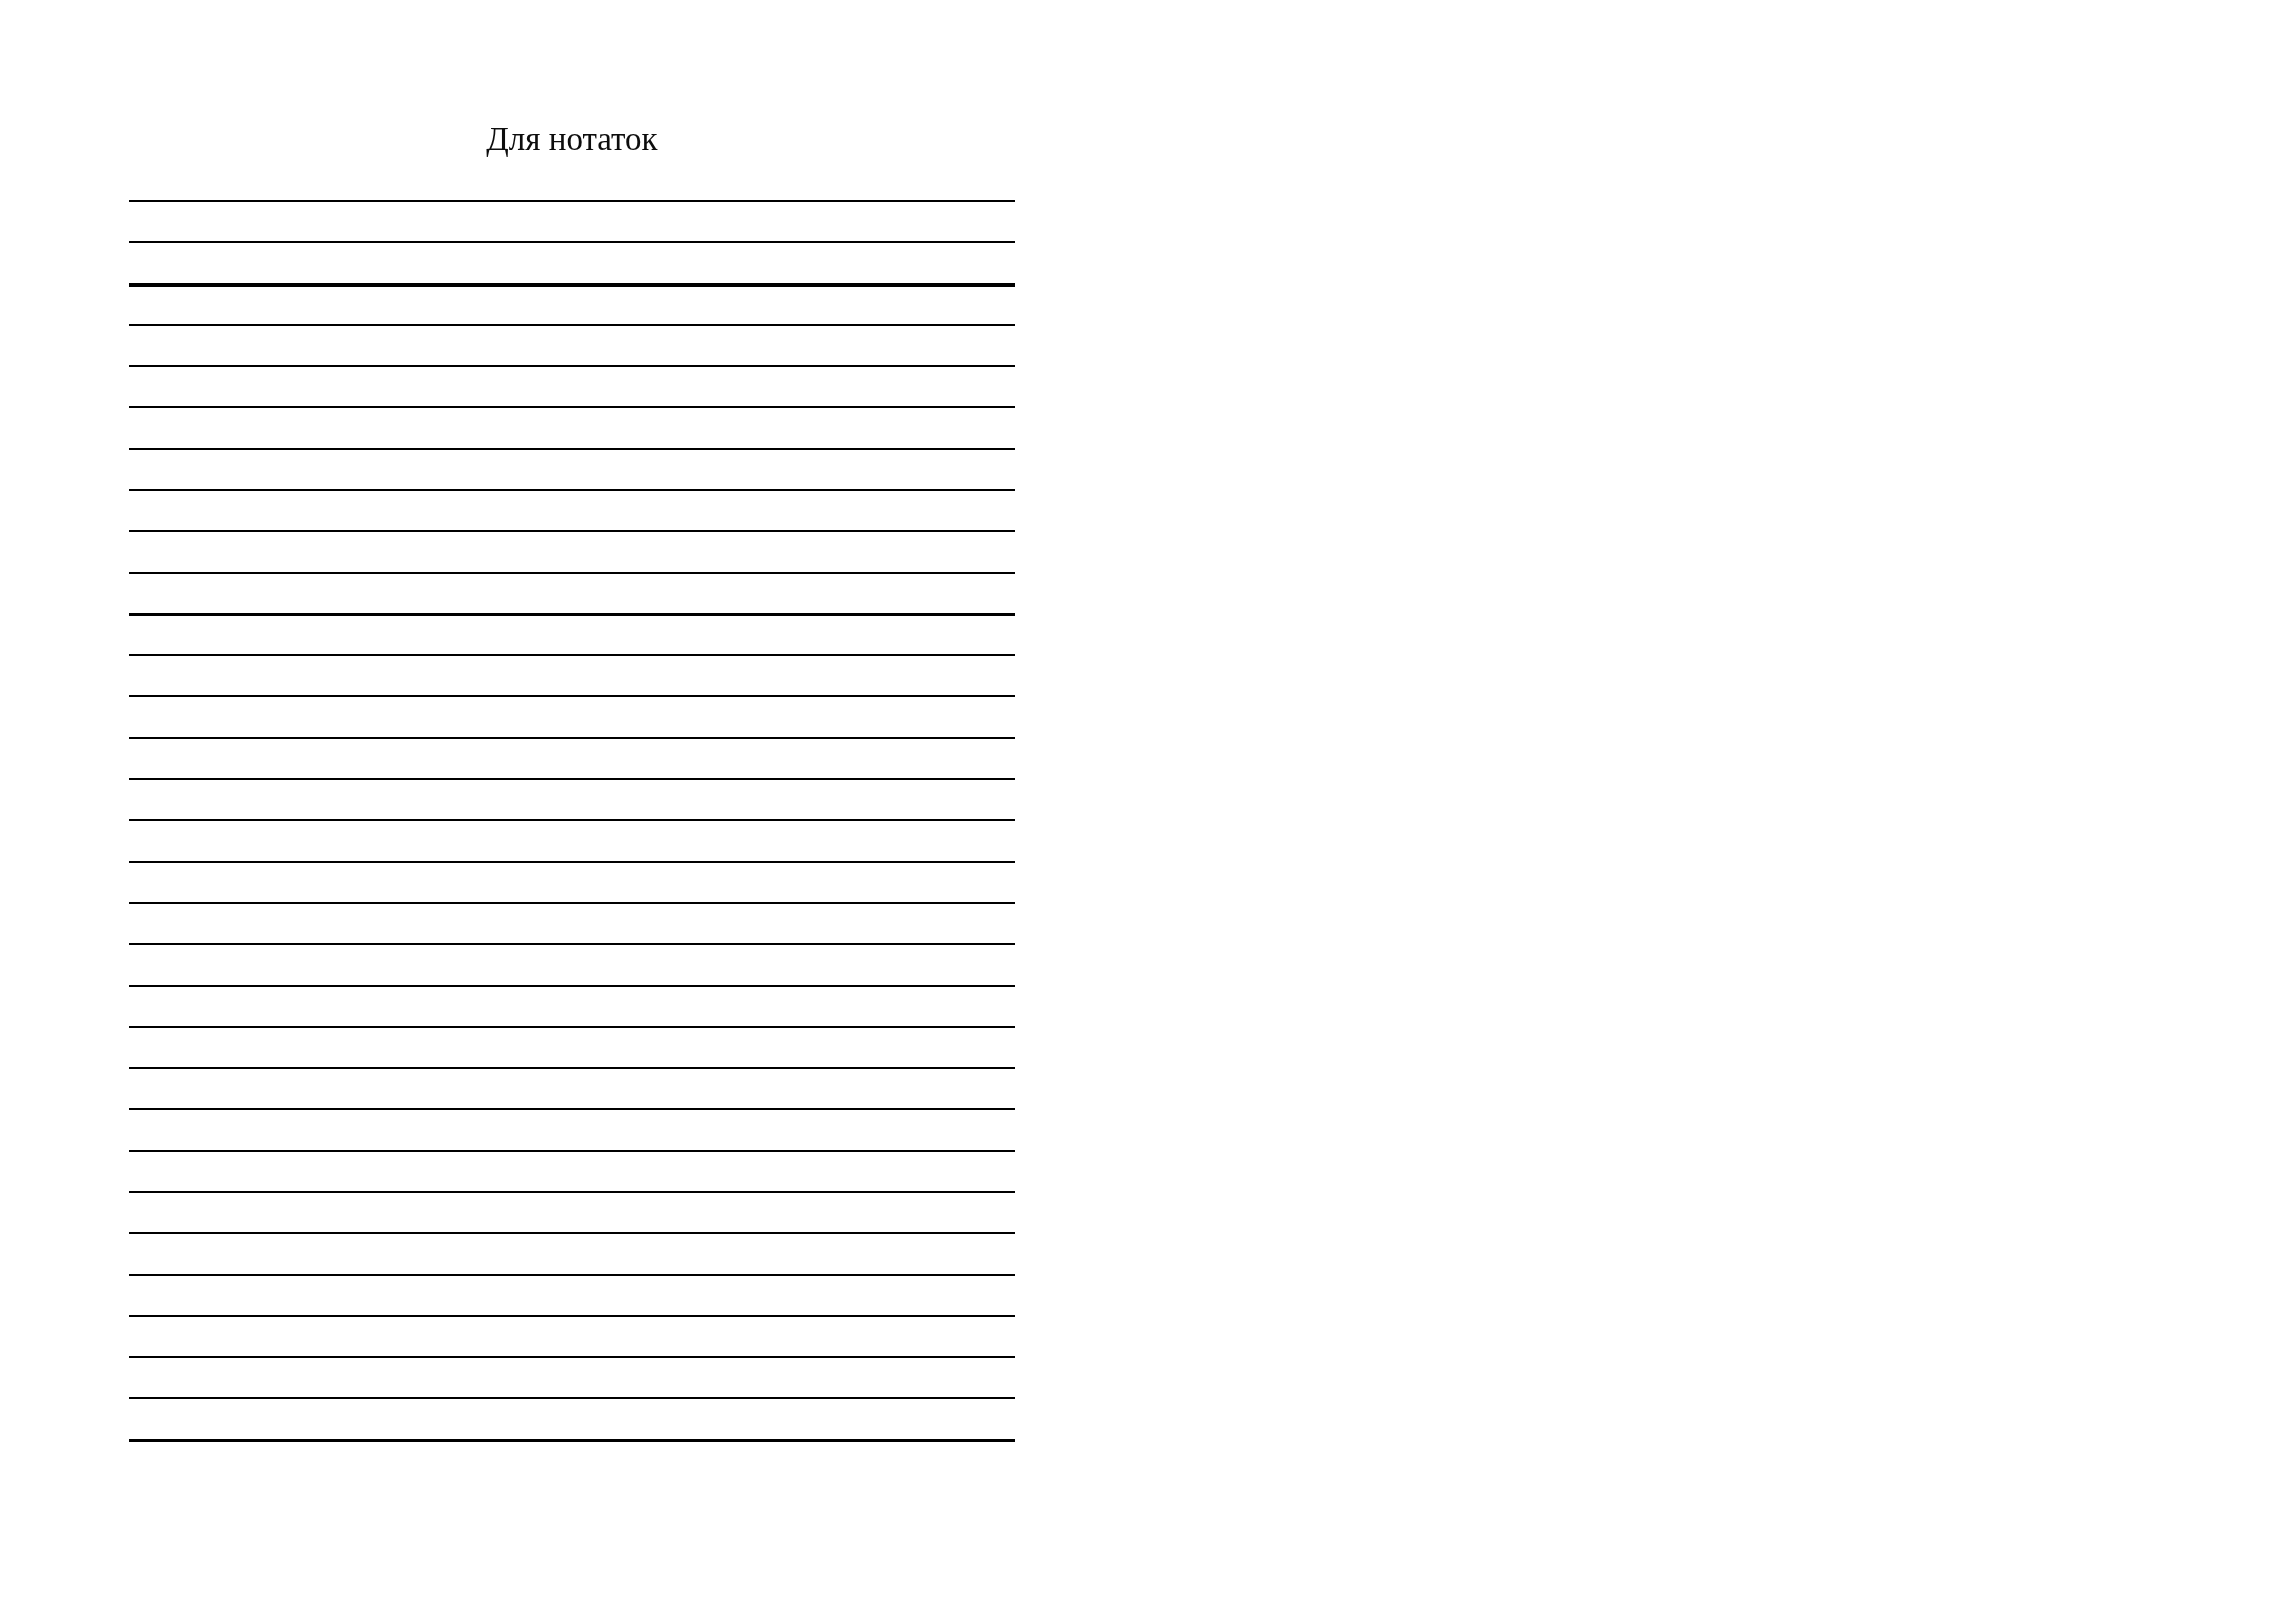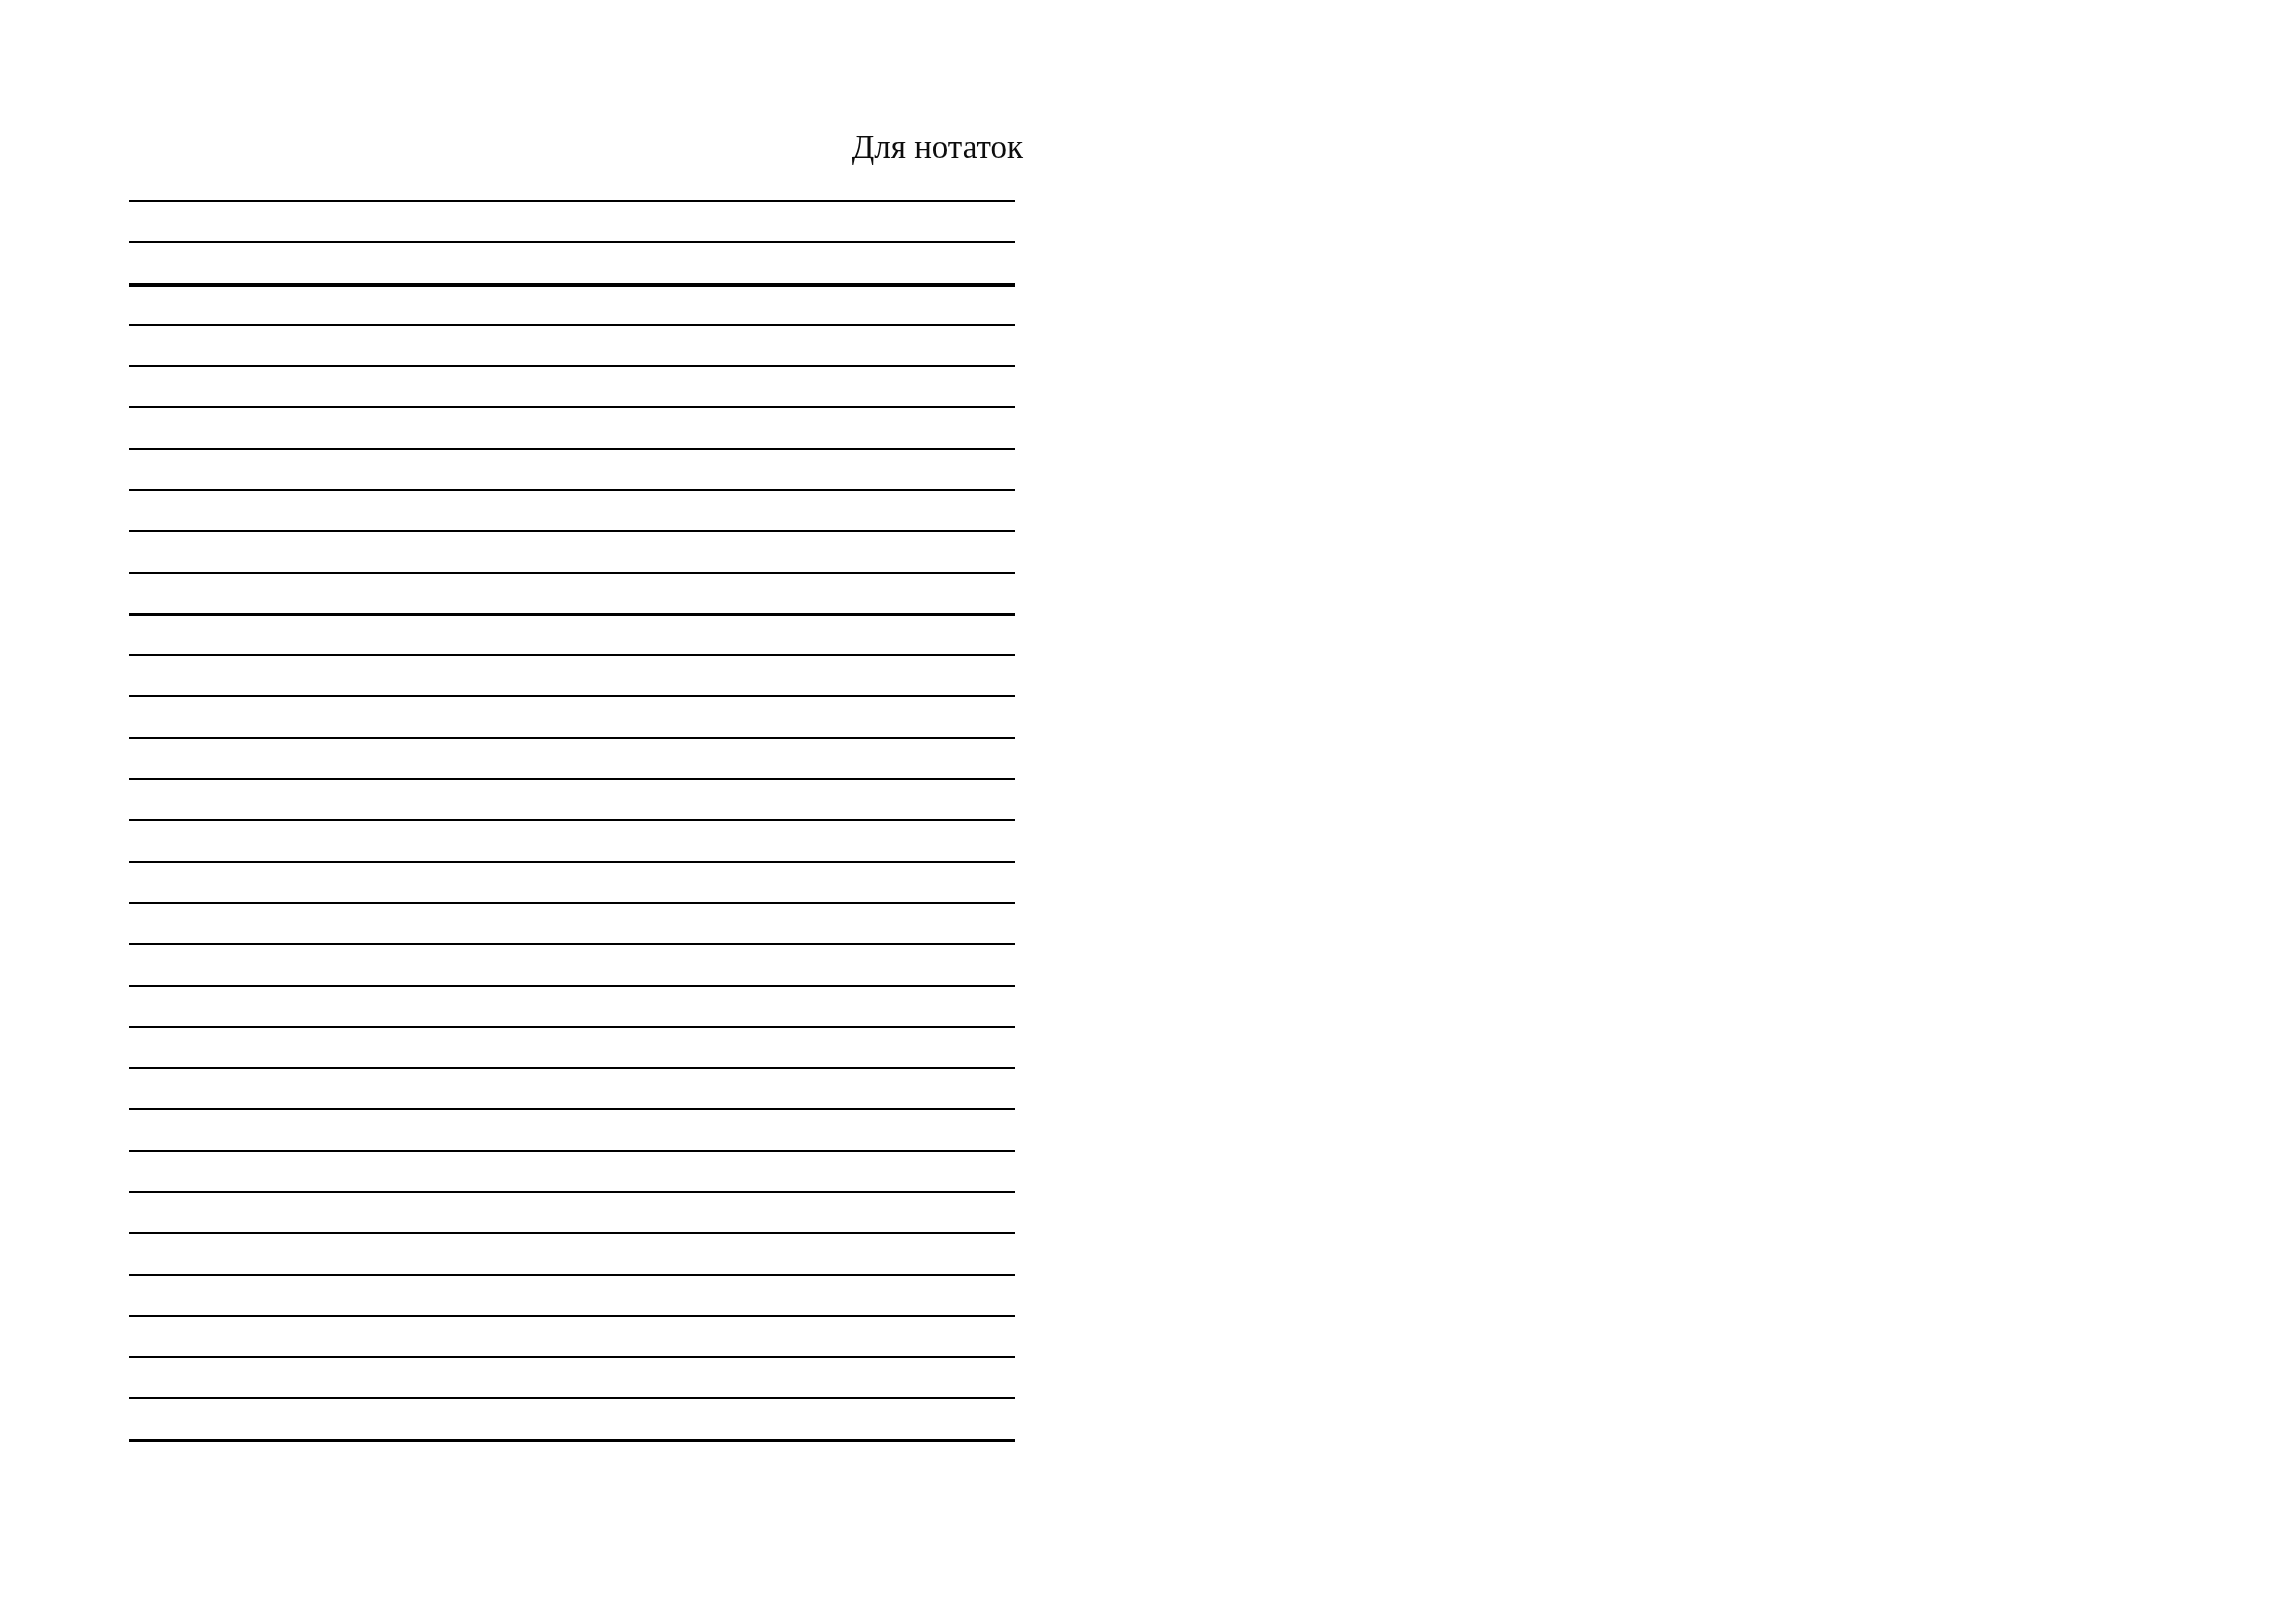--- a/index.html
+++ b/index.html
@@ -11,21 +11,21 @@
     position:relative;
     overflow:hidden;
   }
   .page{position:absolute;top:0;height:1621px;}
   .page-left{left:0;width:1146px;}
   .page-right{left:1146px;width:1147px;}
 
   
   #notes-title{
     position:absolute;left:129px;top:118px;width:886px;
-    text-align:right;font-size:33px;line-height:43px;font-weight:normal;margin:8px;
+    text-align:center;font-size:33px;line-height:43px;font-weight:normal;margin:0;
   }
   .rule{position:absolute;left:129px;width:886px;background:#000;}
 </style>
 </head>
 <body>
 
 <section class="page page-left">
   <h2 id="notes-title">Для нотаток</h2>
   <div id="note-lines">
       <div class="rule" style="top: 200px; height: 2px;"></div>

